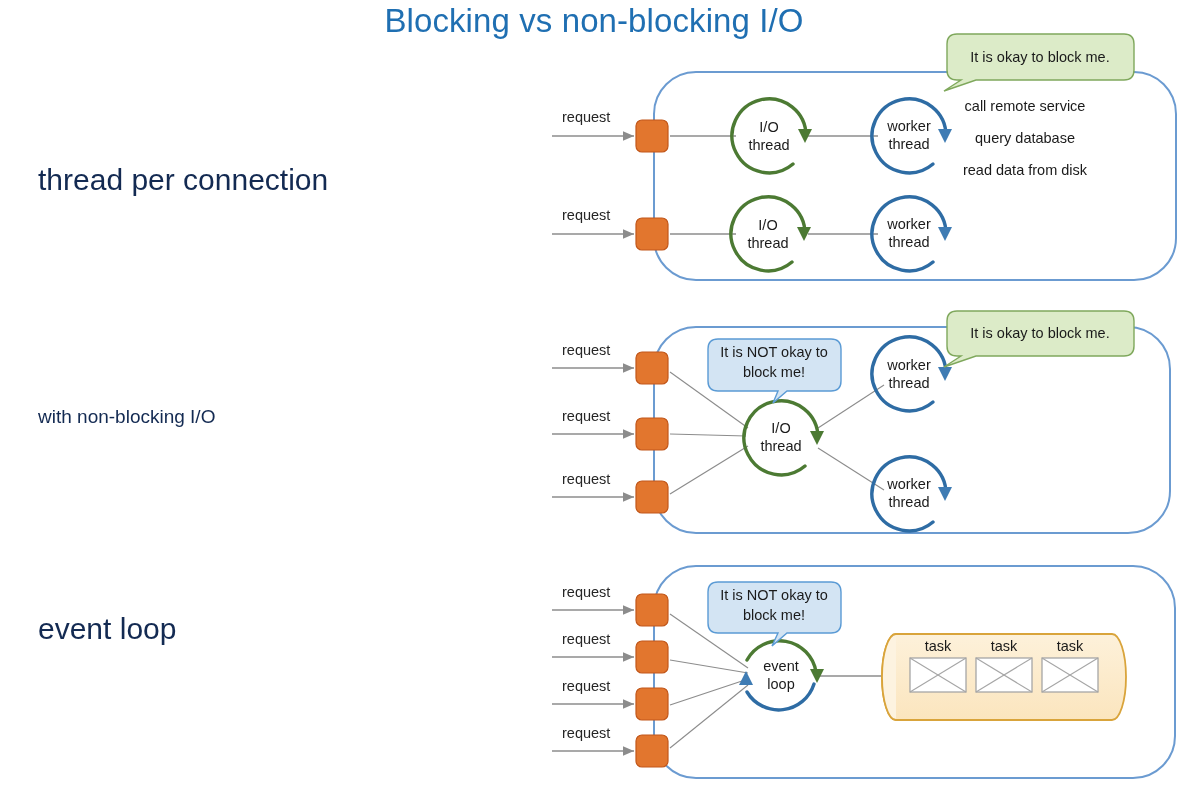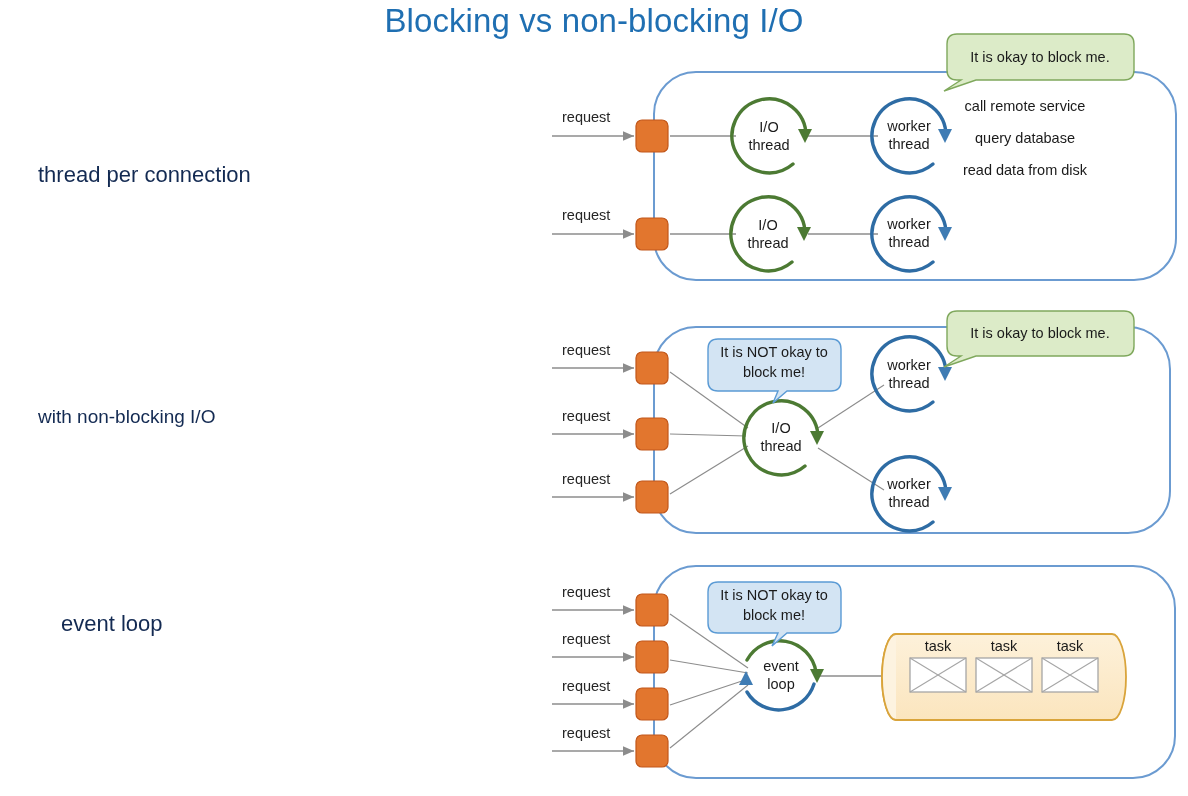--- a/index.html
+++ b/index.html
@@ -37,32 +37,32 @@
     letter-spacing: 0.1px;
     white-space: nowrap;
   }
   .row-label {
     position: absolute;
     color: #132A52;
     white-space: nowrap;
   }
   .row-label .main {
     display: block;
-    font-size: 22px;
+    font-size: 30px;
     line-height: 1.12;
   }
   .row-label .sub {
     display: block;
     font-size: 19px;
     text-align: left;
     margin-top: 3px;
   }
   #label-thread-per-connection { left: 38px; top: 163px; }
   #label-thread-per-request { left: 38px; top: 403px; }
-  #label-event-loop { left: 38px; top: 612px; margin-left: 23px; }
+  #label-event-loop { left: 38px; top: 612px; }
 
   .svg-text {
     font-family: "Liberation Sans", sans-serif;
     fill: #1a1a1a;
   }
   .t-request { font-size: 14.5px; fill: #262626; }
   .t-node { font-size: 14.5px; fill: #1a1a1a; }
   .t-callout { font-size: 14.5px; fill: #1a1a1a; }
   .t-bullet { font-size: 14.5px; fill: #1a1a1a; }
   .t-task { font-size: 14.5px; fill: #1a1a1a; }

